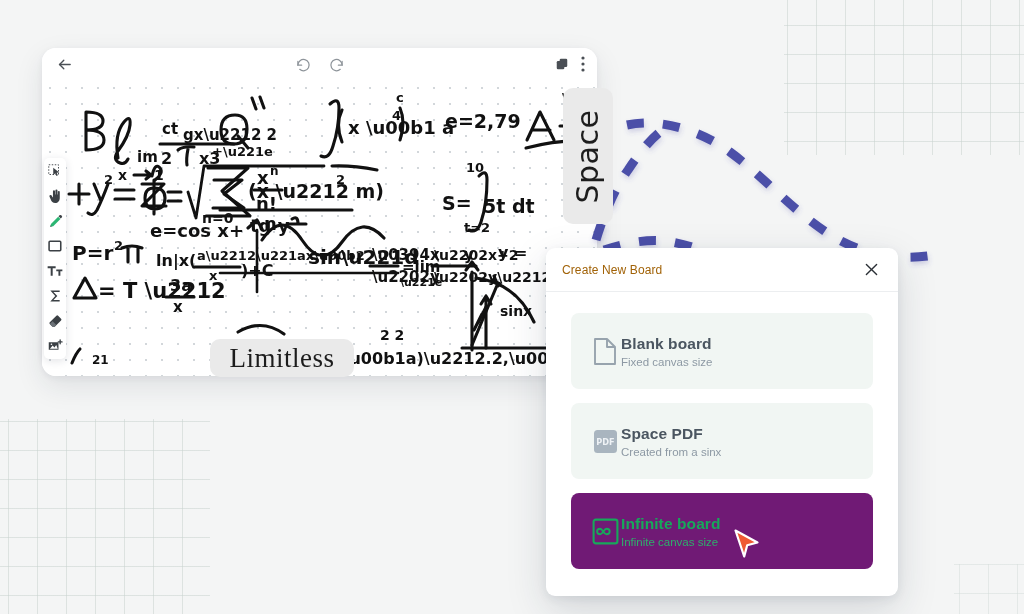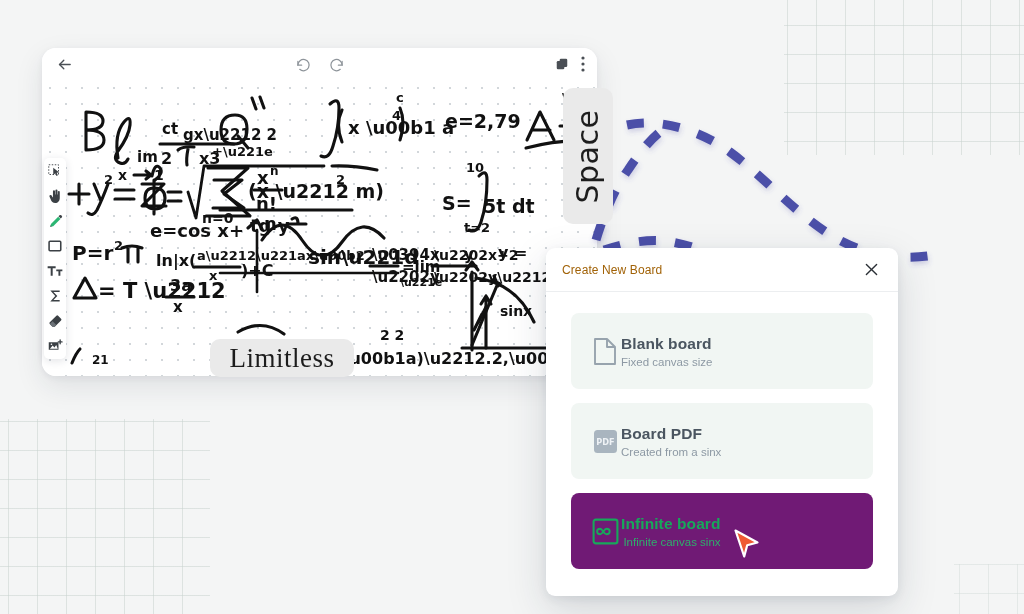--- a/index.html
+++ b/index.html
@@ -148,21 +148,21 @@
     cursor: pointer;
   }
   .opt.selected { background: #701a75; }
   .opt-icon {
     width: 32px; height: 32px; margin-right: 0;
     display: flex; align-items: center; justify-content: center;
     flex: 0 0 32px;
   }
   .opt-text { display: flex; flex-direction: column; gap: 3px; }
   .opt-title { font-size: 15.5px; font-weight: bold; color: #4a5560; letter-spacing: .1px; }
-  .opt-sub { font-size: 11.5px; color: #8d99a4; text-align: right; }
+  .opt-sub { font-size: 11.5px; color: #8d99a4; }
   .opt.selected .opt-title { color: #17a85a; }
   .opt.selected .opt-sub { color: #2fae6c; }
 
   
   #cursor { position: absolute; left: 733px; top: 529px; z-index: 40; pointer-events: none; }
 
   
   #math-svg { position: absolute; left: 0; top: 0; }
 </style>
 </head>
@@ -435,35 +435,35 @@
       </div>
 
       <div class="opt">
         <div class="opt-icon">
           <svg width="25" height="25" viewBox="0 0 25 25">
             <rect x="1" y="1" width="23" height="23" rx="3.5" fill="#a9b5bf"></rect>
             <text x="12.5" y="16" text-anchor="middle" font-family="DejaVu Sans" font-size="8.2" font-weight="bold" fill="#eef2f5">PDF</text>
           </svg>
         </div>
         <div class="opt-text">
-          <div class="opt-title">Board PDF</div>
+          <div class="opt-title">Space PDF</div>
           <div class="opt-sub">Created from a sinx</div>
         </div>
       </div>
 
       <div class="opt selected">
         <div class="opt-icon">
           <svg width="27" height="27" viewBox="0 0 27 27" fill="none" stroke="#17a85a" stroke-width="2.1">
             <rect x="1.6" y="1.6" width="23.8" height="23.8" rx="2.2"></rect>
             <path d="M8.2 16.2 c-2 0 -3.1 -1.3 -3.1 -2.7 c0 -1.5 1.2 -2.7 3 -2.7 c2.6 0 3.6 5.4 6.4 5.4 c2 0 3.2 -1.2 3.2 -2.7 c0 -1.5 -1.2 -2.7 -3.1 -2.7 c-2.7 0 -3.7 5.4 -6.4 5.4 z" stroke-width="1.9"></path>
           </svg>
         </div>
         <div class="opt-text">
           <div class="opt-title">Infinite board</div>
-          <div class="opt-sub">Infinite canvas sinx</div>
+          <div class="opt-sub">Infinite canvas size</div>
         </div>
       </div>
 
     </div>
   </div>
 
   <div id="cursor">
     <svg width="30" height="32" viewBox="0 0 30 32">
       <path d="M2.5 1.5 L24.5 13.5 L14.2 16.2 L11.2 27.5 Z" fill="#ef5a33" stroke="#ffffff" stroke-width="2.2" stroke-linejoin="round"></path>
     </svg>

